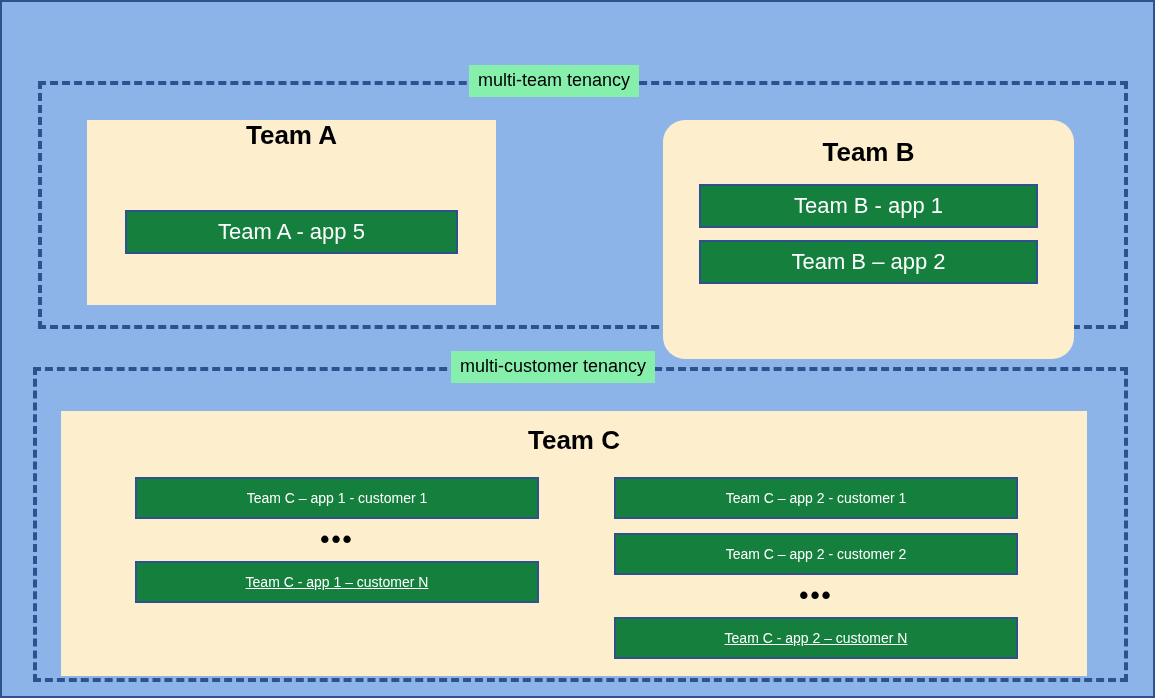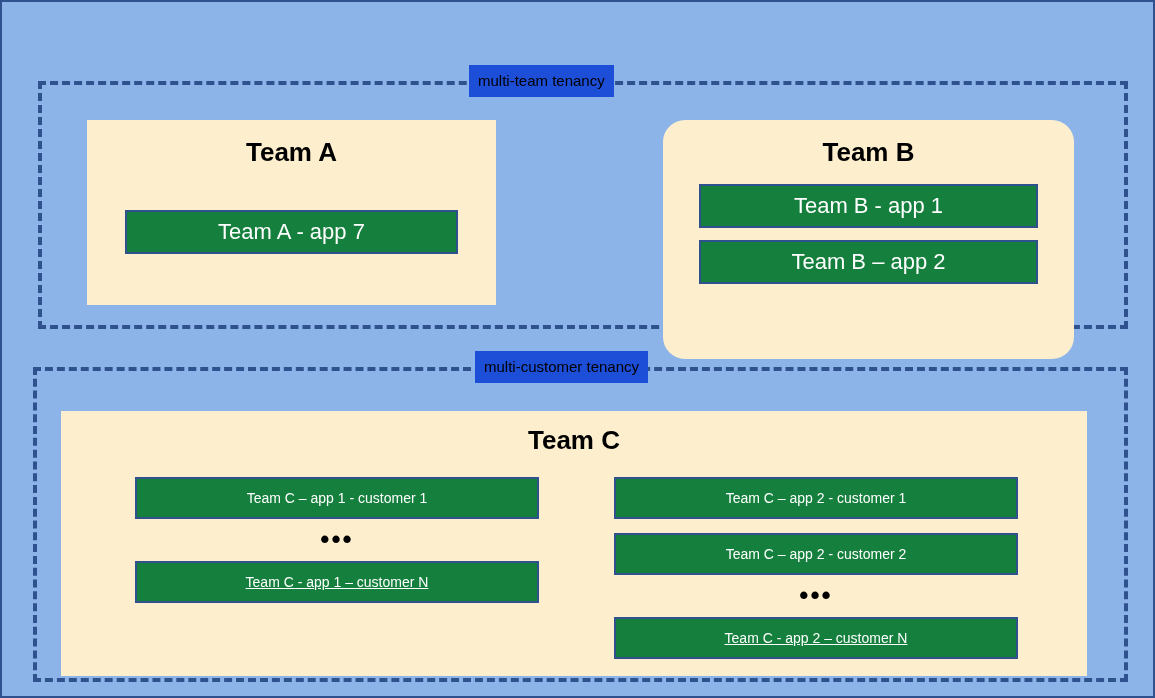--- a/index.html
+++ b/index.html
@@ -55,34 +55,34 @@
   }
   #tenancy-multi-customer {
     left: 31px;
     top: 365px;
     width: 1095px;
     height: 315px;
   }
 
   .tenancy-label {
     position: absolute;
-    background: #1d4ed8;
-    color: #000000;
-    font-size: 15px;
+    background: #86efac;
+    color: #000000;
+    font-size: 18px;
     line-height: 19px;
     padding: 6px 9px 7px 9px;
     white-space: nowrap;
     z-index: 5;
   }
   #label-multi-team {
     left: 467px;
     top: 63px;
   }
   #label-multi-customer {
-    left: 473px;
+    left: 449px;
     top: 349px;
   }
 
   
   .team-panel {
     position: absolute;
     box-sizing: border-box;
     background: #fdeecd;
     z-index: 3;
   }
@@ -106,21 +106,21 @@
     height: 265px;
   }
 
   .team-title {
     text-align: center;
     font-size: 26px;
     font-weight: bold;
     color: #000000;
     line-height: 30px;
   }
-  #team-a-panel .team-title { margin-top: 17px; }
+  #team-a-panel .team-title { }
   #team-b-panel .team-title { margin-top: 17px; }
   #team-c-panel .team-title { margin-top: 14px; }
 
   
   .app-box {
     box-sizing: border-box;
     background: #15803d;
     border: 2px solid #2f528f;
     color: #ffffff;
     display: flex;
@@ -191,21 +191,21 @@
 <div id="cluster-canvas">
 
   <div class="cluster-fill"></div>
 
 
   <div class="tenancy-box" id="tenancy-multi-team">
 
     <div class="team-panel" id="team-a-panel" style="left:45px; top:35px;">
       <div class="team-title">Team A</div>
       <div id="team-a-apps">
-        <div class="app-box">Team A - app 7</div>
+        <div class="app-box">Team A - app 5</div>
       </div>
     </div>
 
     <div class="team-panel" id="team-b-panel" style="left:621px; top:35px;">
       <div class="team-title">Team B</div>
       <div id="team-b-apps">
         <div class="app-box">Team B - app 1</div>
         <div class="app-box">Team B – app 2</div>
       </div>
     </div>

